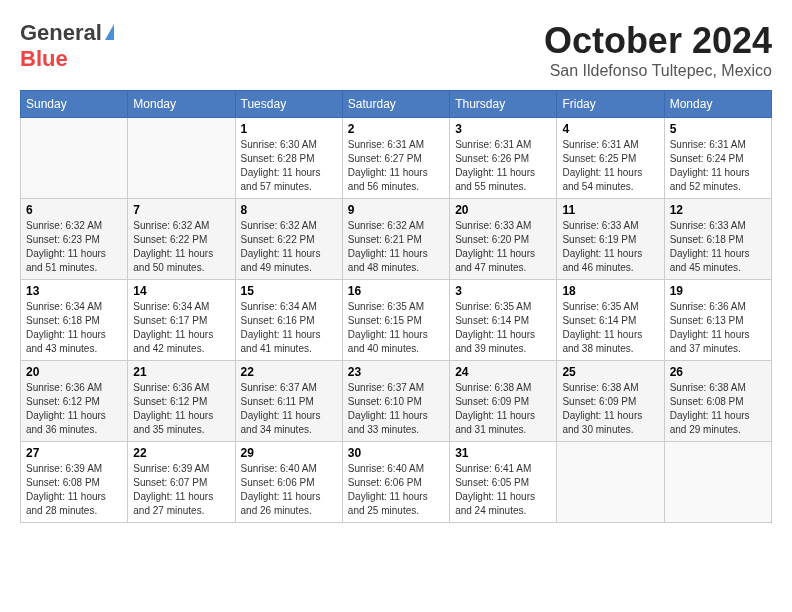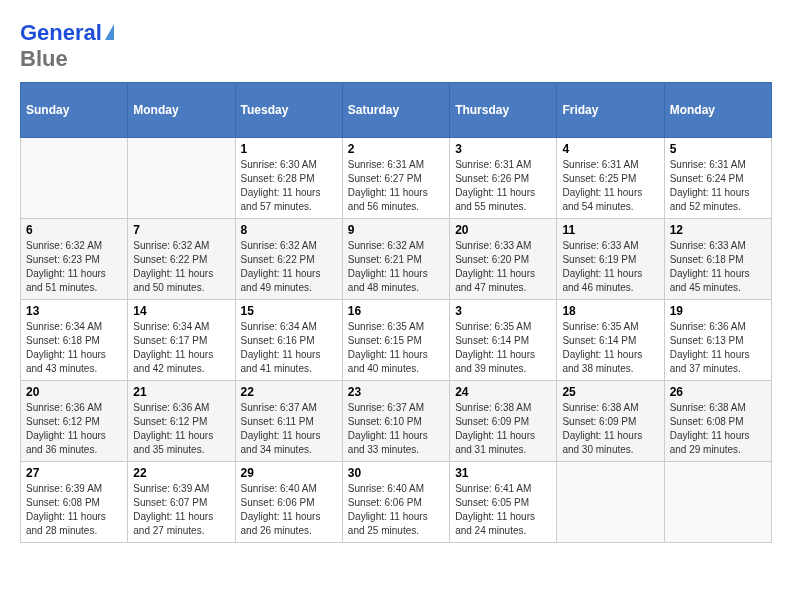--- a/index.html
+++ b/index.html
@@ -39,24 +39,24 @@
       color: #555;
     }
     table {
       width: 100%;
       border-collapse: collapse;
       font-size: 11px;
     }
     thead tr th {
       background-color: #4a7abf;
       color: #fff;
-      padding: 20px 5px;
+      padding: 6px 5px;
       text-align: left;
       font-size: 12px;
-      font-weight: bold;
+      font-weight: normal;
       border: 1px solid #3a6aaf;
     }
     tbody tr td {
       border: 1px solid #ccc;
       padding: 4px 5px;
       vertical-align: top;
       width: 107px;
       min-height: 70px;
       background: #fff;
     }
@@ -77,26 +77,30 @@
     .empty-cell {
       background: #f9f9f9;
     }
   </style>
 </head>
 <body>
 
 <div class="header">
   <div class="logo">
     <div class="logo-line">
-      <span style="font-size:22px;font-weight:bold;color:#1d4ed8;">General</span>
+      <span style="font-size:22px;font-weight:bold;color:#404040;">General</span>
       <span style="display:inline-block;width:0;height:0;border-left:9px solid transparent;border-bottom:16px solid #4a90d9;margin-left:3px;margin-bottom:2px;"></span>
     </div>
     <div>
-      <span style="font-size:22px;font-weight:bold;color:#737373;">Blue</span>
+      <span style="font-size:22px;font-weight:bold;color:#ef4444;">Blue</span>
     </div>
+  </div>
+  <div class="title-block">
+    <h1>October 2024</h1>
+    <h2>San Ildefonso Tultepec, Mexico</h2>
   </div>
 </div>
 
 <table>
   <thead>
     <tr id="header-row">
     <th>Sunday</th>
         <th>Monday</th>
         <th>Tuesday</th>
         <th>Saturday</th>

